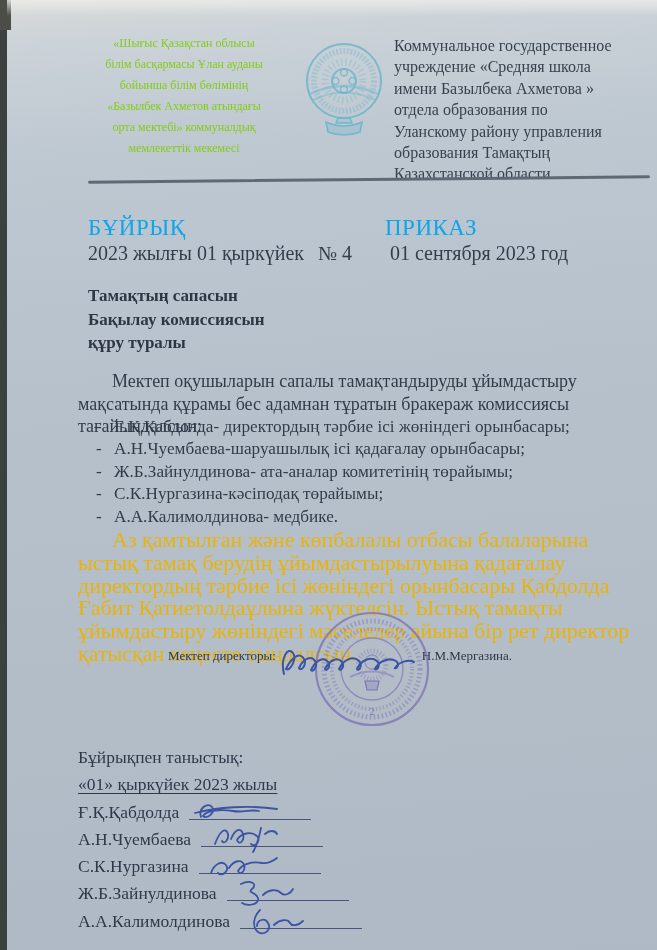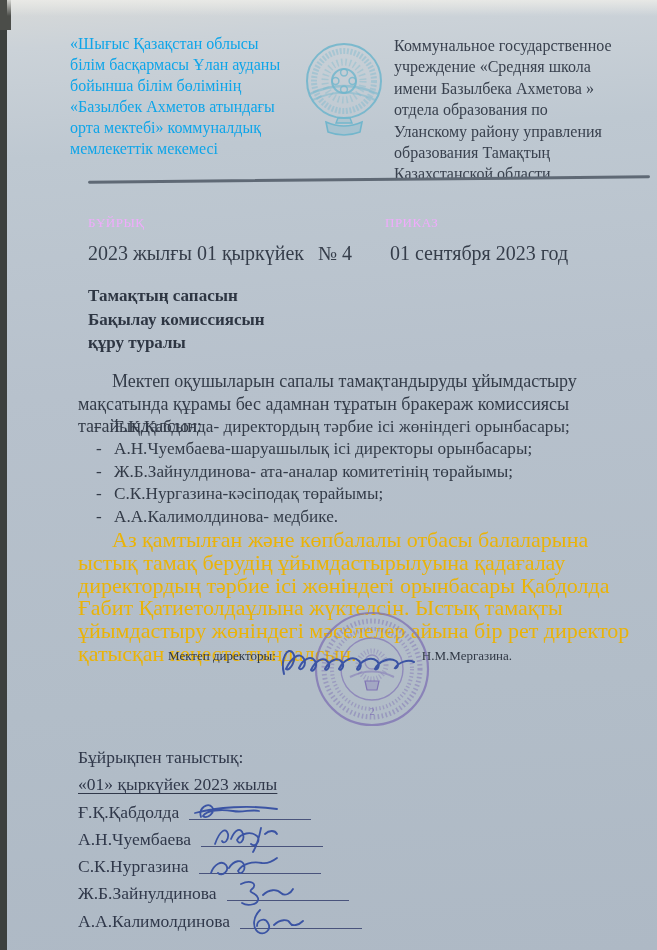--- a/index.html
+++ b/index.html
@@ -12,30 +12,30 @@
   .paper{
     position:absolute;left:7px;top:0;width:650px;height:950px;
     background:linear-gradient(176deg,
       #d8dad9 0%, #cbd2d8 5%, #bec8d1 16%,
       #b7c1cc 40%, #b2bdc8 72%, #aeb9c5 100%);
   }
   .corner-dark{position:absolute;left:0;top:0;width:11px;height:30px;background:#4b4d49;}
   .top-sheen{position:absolute;left:7px;top:0;width:650px;height:16px;
     background:linear-gradient(180deg,rgba(236,236,232,.85),rgba(236,236,232,0));}
 
-  .hdr-left{position:absolute;left:70px;top:33px;width:228px;font-size:16px;line-height:21px;color:#0ea5e9;}
+  .hdr-left{position:absolute;left:70px;top:33px;width:228px;font-size:12px;line-height:21px;color:#84cc16;text-align:center;}
   .hdr-right{position:absolute;left:394px;top:35px;width:258px;font-size:16px;line-height:21.4px;color:#39414e;}
   .emblem{position:absolute;left:300px;top:36px;}
 
   .divider{position:absolute;left:88px;top:178px;width:562px;height:3px;
     background:#5f6975;transform:rotate(-0.55deg);border-radius:2px;}
 
   .t17{font-size:20px;}
   .pos{position:absolute;}
-  .order-title{font-size:13px;letter-spacing:.5px;color:#f0abfc;}
+  .order-title{font-size:23px;letter-spacing:.5px;color:#0ea5e9;}
 
   .subject{position:absolute;left:88px;top:284px;font-weight:bold;font-size:17px;
     line-height:23.5px;color:#2e3643;}
 
   .body1{position:absolute;left:78px;top:370px;width:566px;font-size:18px;
     line-height:22.6px;text-indent:34px;color:#333b48;}
   .members{position:absolute;left:96px;top:416px;font-size:17.2px;line-height:22.4px;color:#333b48;}
   .member-row{display:flex;}
   .member-row .dash{width:18px;}
   .body2{position:absolute;left:78px;top:529px;width:568px;font-size:22px;
@@ -114,21 +114,21 @@
 
 <div class="body1">Мектеп оқушыларын сапалы тамақтандыруды ұйымдастыру мақсатында құрамы бес адамнан тұратын бракераж комиссиясы тағайындалсын:</div>
 
 <div class="members">
   <div class="member-row">
     <span class="dash">-</span>
     <span>Ғ.Қ.Қабдолда- директордың тәрбие ісі жөніндегі орынбасары;</span>
   </div>
   <div class="member-row">
     <span class="dash">-</span>
-    <span>А.Н.Чуембаева-шаруашылық ісі директоры орынбасары;</span>
+    <span>А.Н.Чуембаева-шаруашылық ісі қадағалау орынбасары;</span>
   </div>
   <div class="member-row">
     <span class="dash">-</span>
     <span>Ж.Б.Зайнулдинова- ата-аналар комитетінің төрайымы;</span>
   </div>
   <div class="member-row">
     <span class="dash">-</span>
     <span>С.К.Нургазина-кәсіподақ төрайымы;</span>
   </div>
   <div class="member-row">

